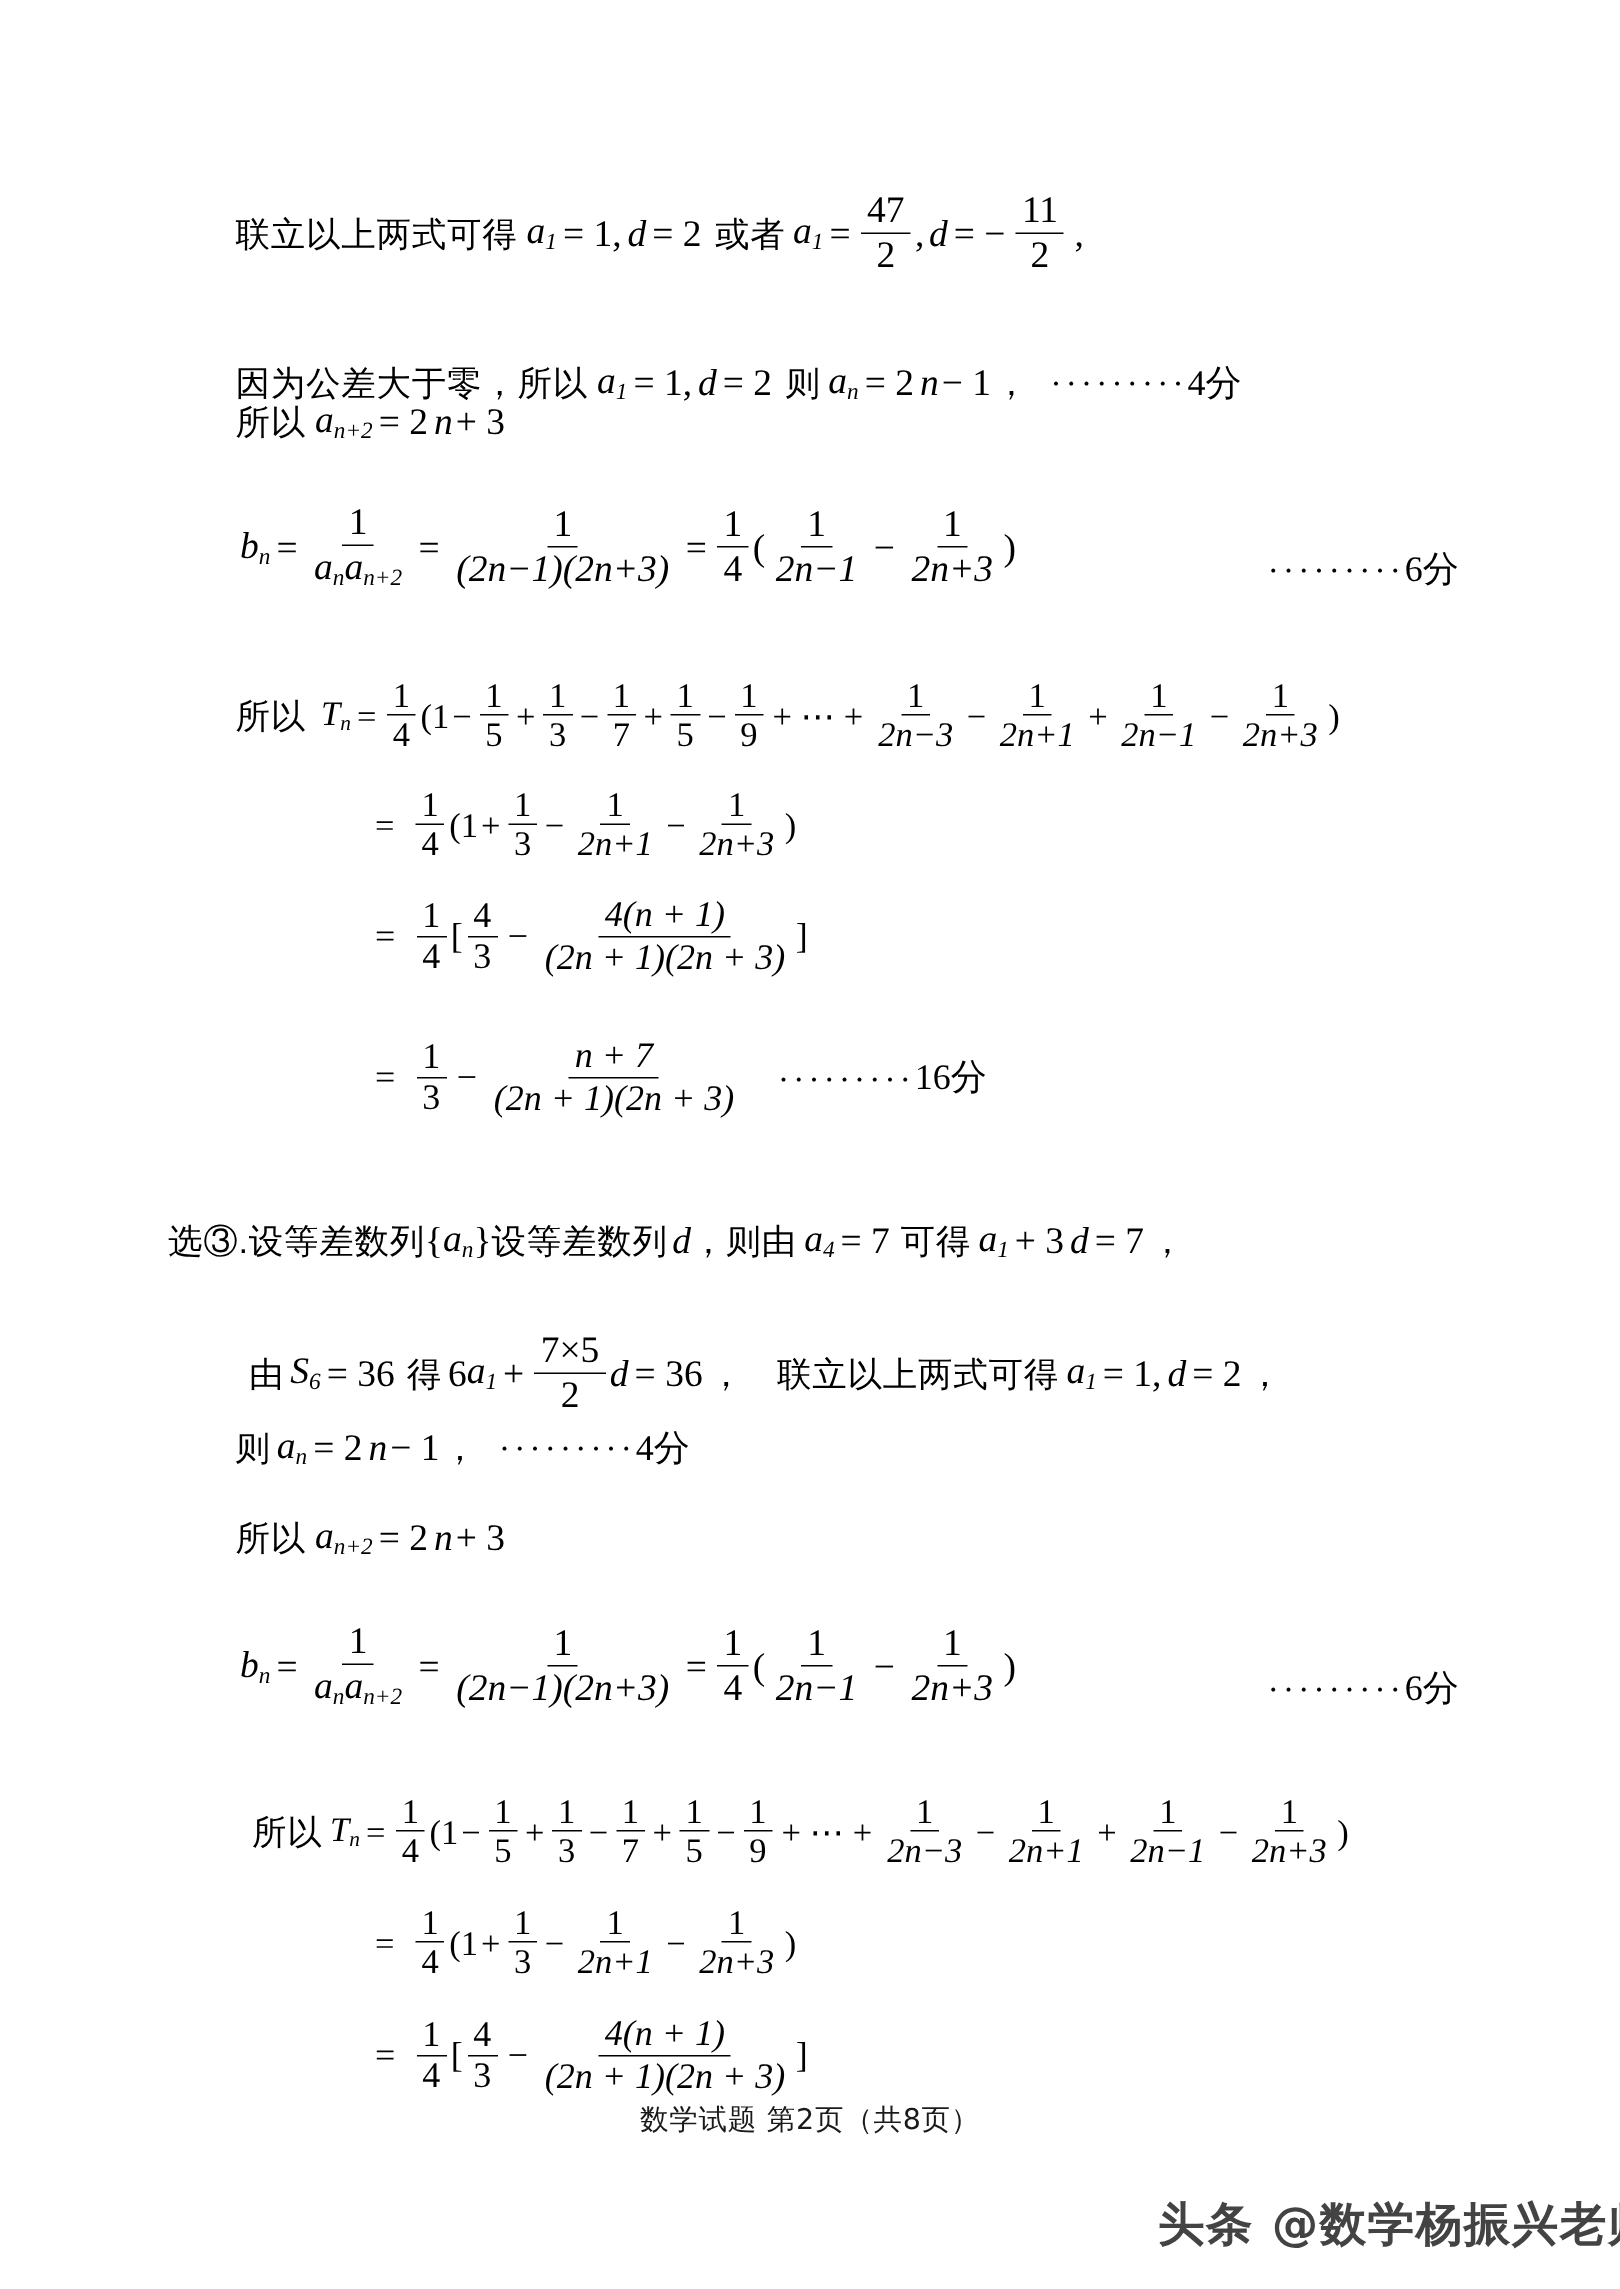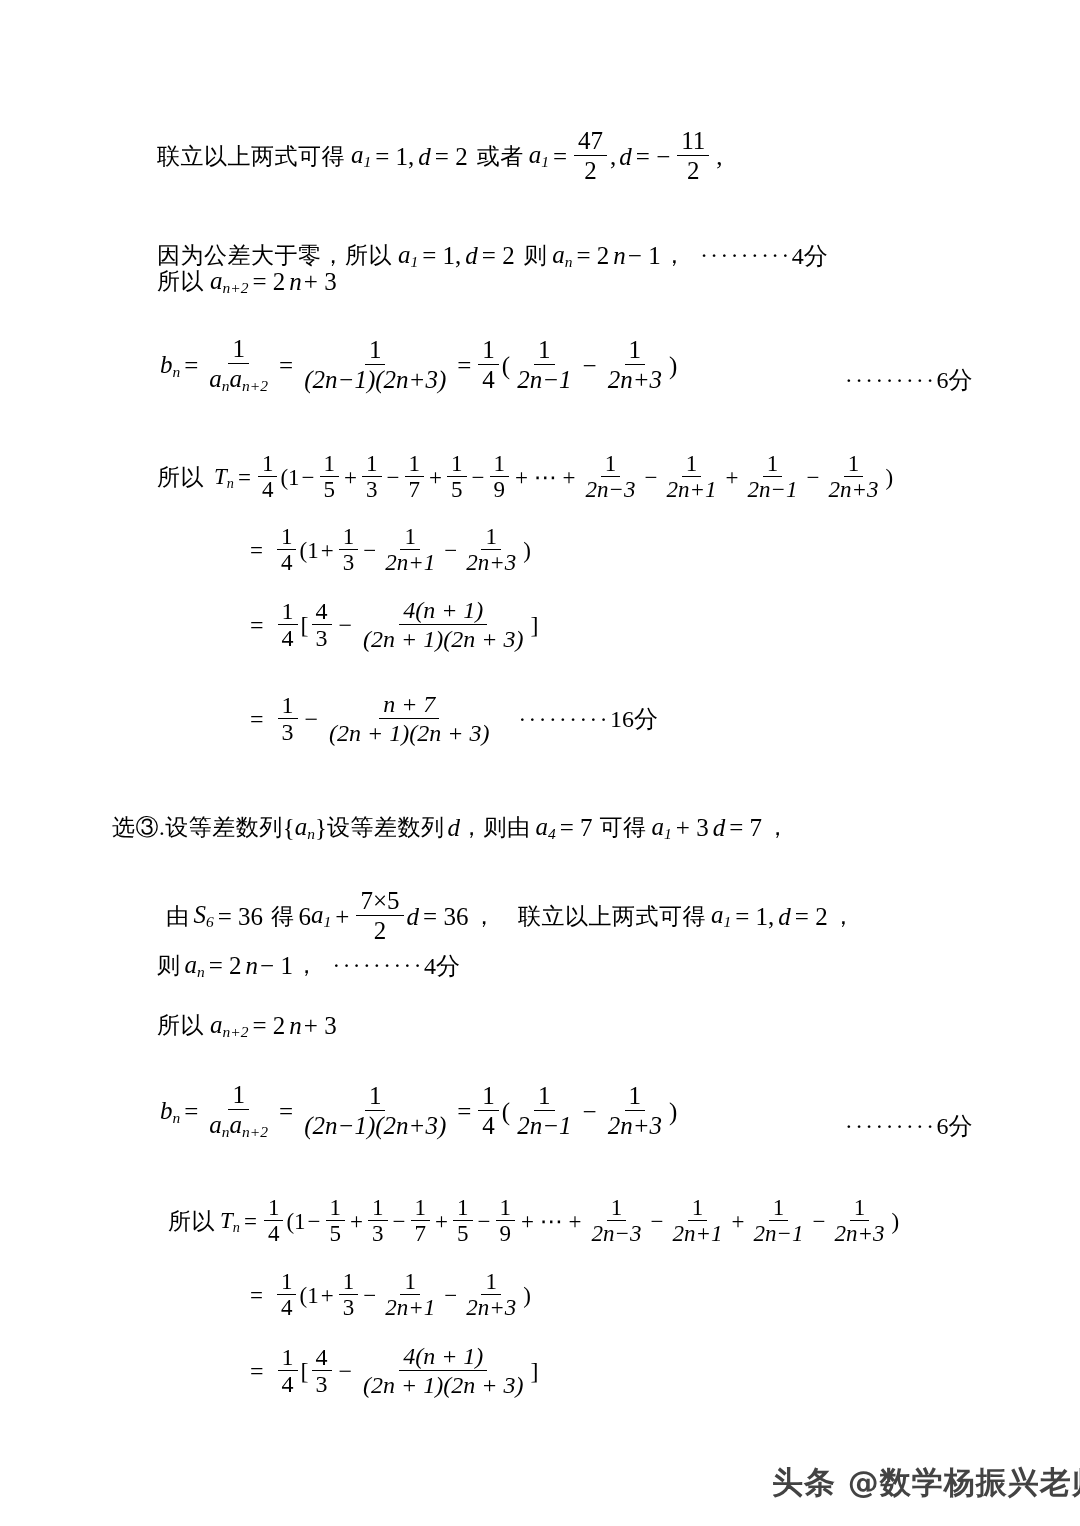--- a/index.html
+++ b/index.html
@@ -25,21 +25,21 @@
   
   .line {
     position: absolute;
     white-space: nowrap;
     font-size: 25px;
     line-height: 1;
     display: flex;
     align-items: center;
   }
   .cn {
-    font-family: Liberation Serif, serif;
+    font-family: Liberation Sans, sans-serif;
     font-size: 23px;
     letter-spacing: 0.5px;
   }
   .it {
     font-style: italic;
     font-family: "Liberation Serif", "DejaVu Serif", serif;
   }
   .op {
     padding: 0 4px;
   }
@@ -512,16 +512,17 @@
         <span class="den">3</span>
       </span>
     <span class="op">−</span>
     <span class="frac">
         <span class="num it">4(n + 1)</span>
         <span class="den it">(2n + 1)(2n + 3)</span>
       </span>
     <span>]</span>
   </div>
 
+  <div class="footer" style="top:1400px;">数学试题 第2页（共8页）</div>
 
   <div class="watermark" style="left:772px; top:1462px;">头条 @数学杨振兴老师</div>
 
 </div>
 
 </body></html>

